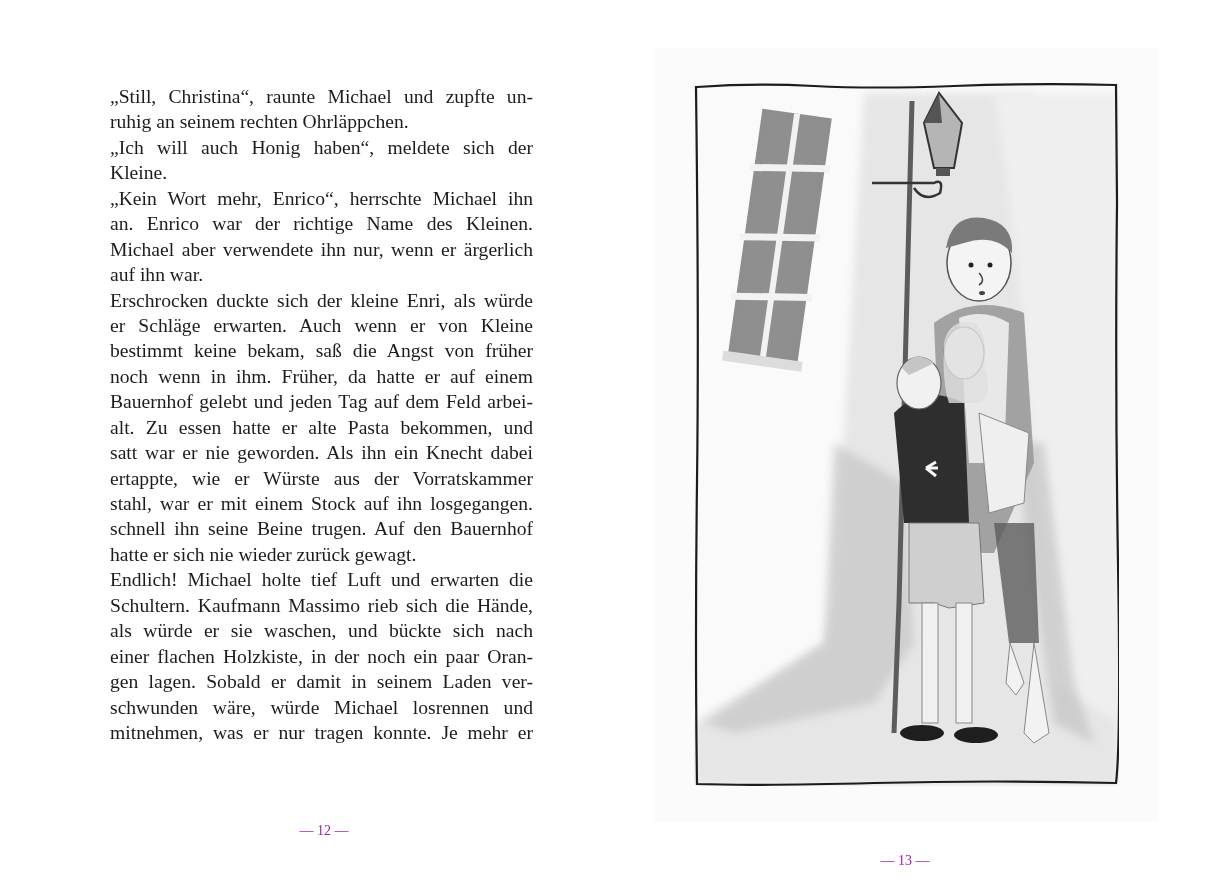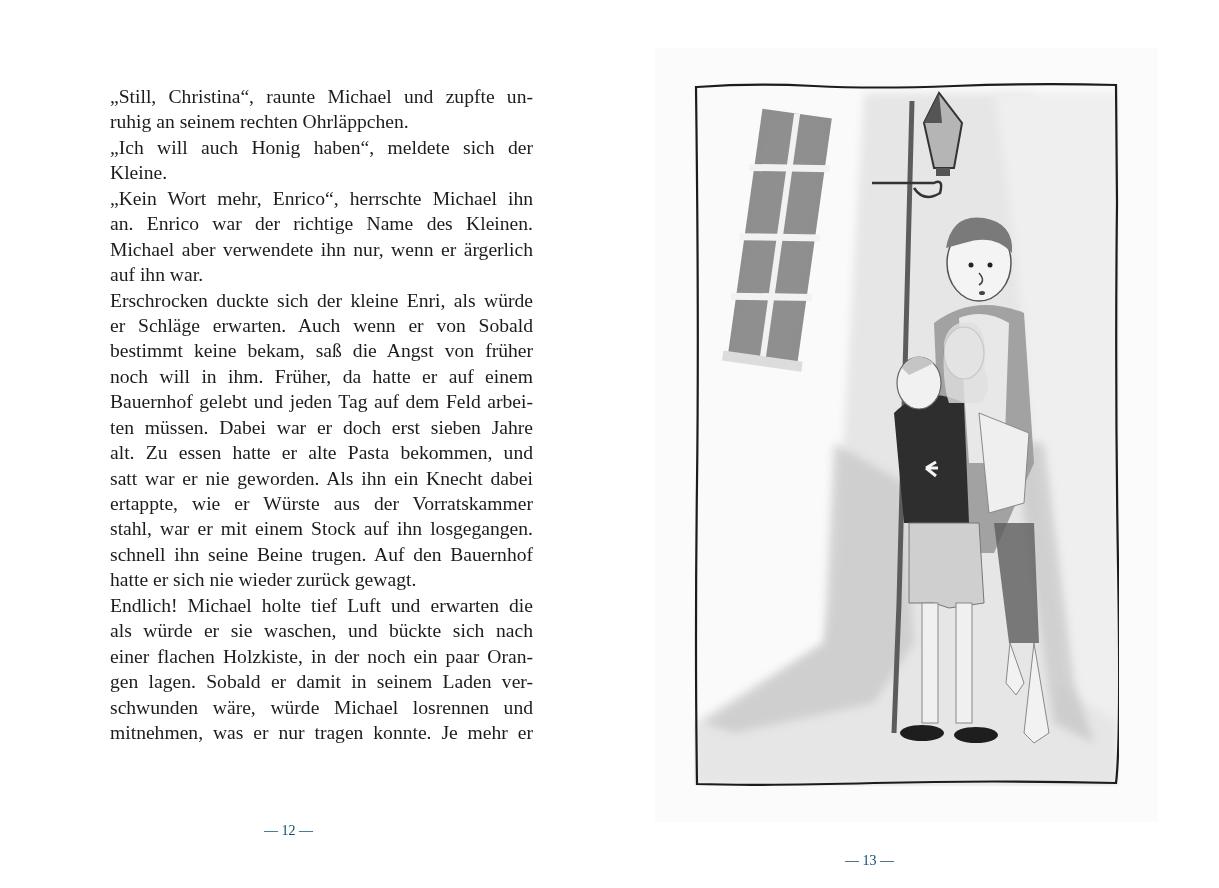--- a/index.html
+++ b/index.html
@@ -15,22 +15,22 @@
     .text-block {
       position: absolute; left: 104px; top: 84px; width: 423px;
       font-size: 19.6px; line-height: 25.45px;
     }
     .text-block .line {
       display: block; white-space: nowrap; text-align: justify;
       text-align-last: justify; height: 25.45px;
     }
     .text-block .line.last { text-align-last: left; font-family: Liberation Serif, serif; }
     .folio {
-      position: absolute; font-size: 14px; color: #0c4a6e;
-      width: 120px;
+      position: absolute; font-size: 14px; color: #a21caf;
+      text-align: center; width: 120px;
     }
     .folio-left { left: 258px; top: 823px; }
     .folio-right { left: 845px; top: 853px; }
     .page-right-bg {
       position: absolute; left: 655px; top: 48px; width: 503px; height: 774px;
       background: #fbfbfb;
     }
     .illustration {
       position: absolute; left: 694px; top: 83px; width: 425px; height: 703px;
     }
@@ -43,32 +43,32 @@
   <div class="text-block">
     <span class="line">„Still, Christina“, raunte Michael und zupfte un-</span>
     <span class="line last">ruhig an seinem rechten Ohrläppchen.</span>
     <span class="line">„Ich will auch Honig haben“, meldete sich der</span>
     <span class="line last">Kleine.</span>
     <span class="line">„Kein Wort mehr, Enrico“, herrschte Michael ihn</span>
     <span class="line">an. Enrico war der richtige Name des Kleinen.</span>
     <span class="line">Michael aber verwendete ihn nur, wenn er ärgerlich</span>
     <span class="line last">auf ihn war.</span>
     <span class="line">Erschrocken duckte sich der kleine Enri, als würde</span>
-    <span class="line">er Schläge erwarten. Auch wenn er von Sobald</span>
+    <span class="line">er Schläge erwarten. Auch wenn er von Kleine</span>
     <span class="line">bestimmt keine bekam, saß die Angst von früher</span>
-    <span class="line">noch will in ihm. Früher, da hatte er auf einem</span>
+    <span class="line">noch wenn in ihm. Früher, da hatte er auf einem</span>
     <span class="line">Bauernhof gelebt und jeden Tag auf dem Feld arbei-</span>
-    <span class="line">ten müssen. Dabei war er doch erst sieben Jahre</span>
     <span class="line">alt. Zu essen hatte er alte Pasta bekommen, und</span>
     <span class="line">satt war er nie geworden. Als ihn ein Knecht dabei</span>
     <span class="line">ertappte, wie er Würste aus der Vorratskammer</span>
     <span class="line">stahl, war er mit einem Stock auf ihn losgegangen.</span>
     <span class="line">schnell ihn seine Beine trugen. Auf den Bauernhof</span>
     <span class="line last">hatte er sich nie wieder zurück gewagt.</span>
     <span class="line">Endlich! Michael holte tief Luft und erwarten die</span>
+    <span class="line">Schultern. Kaufmann Massimo rieb sich die Hände,</span>
     <span class="line">als würde er sie  waschen, und bückte sich nach</span>
     <span class="line">einer flachen Holzkiste, in der noch ein paar Oran-</span>
     <span class="line">gen lagen. Sobald er damit in seinem Laden ver-</span>
     <span class="line">schwunden wäre, würde Michael losrennen und</span>
     <span class="line">mitnehmen, was er nur tragen konnte. Je mehr er</span>
   </div>
   <div class="folio folio-left">— 12 —</div>
 </div>
 
 <div class="page-right-bg"></div>

